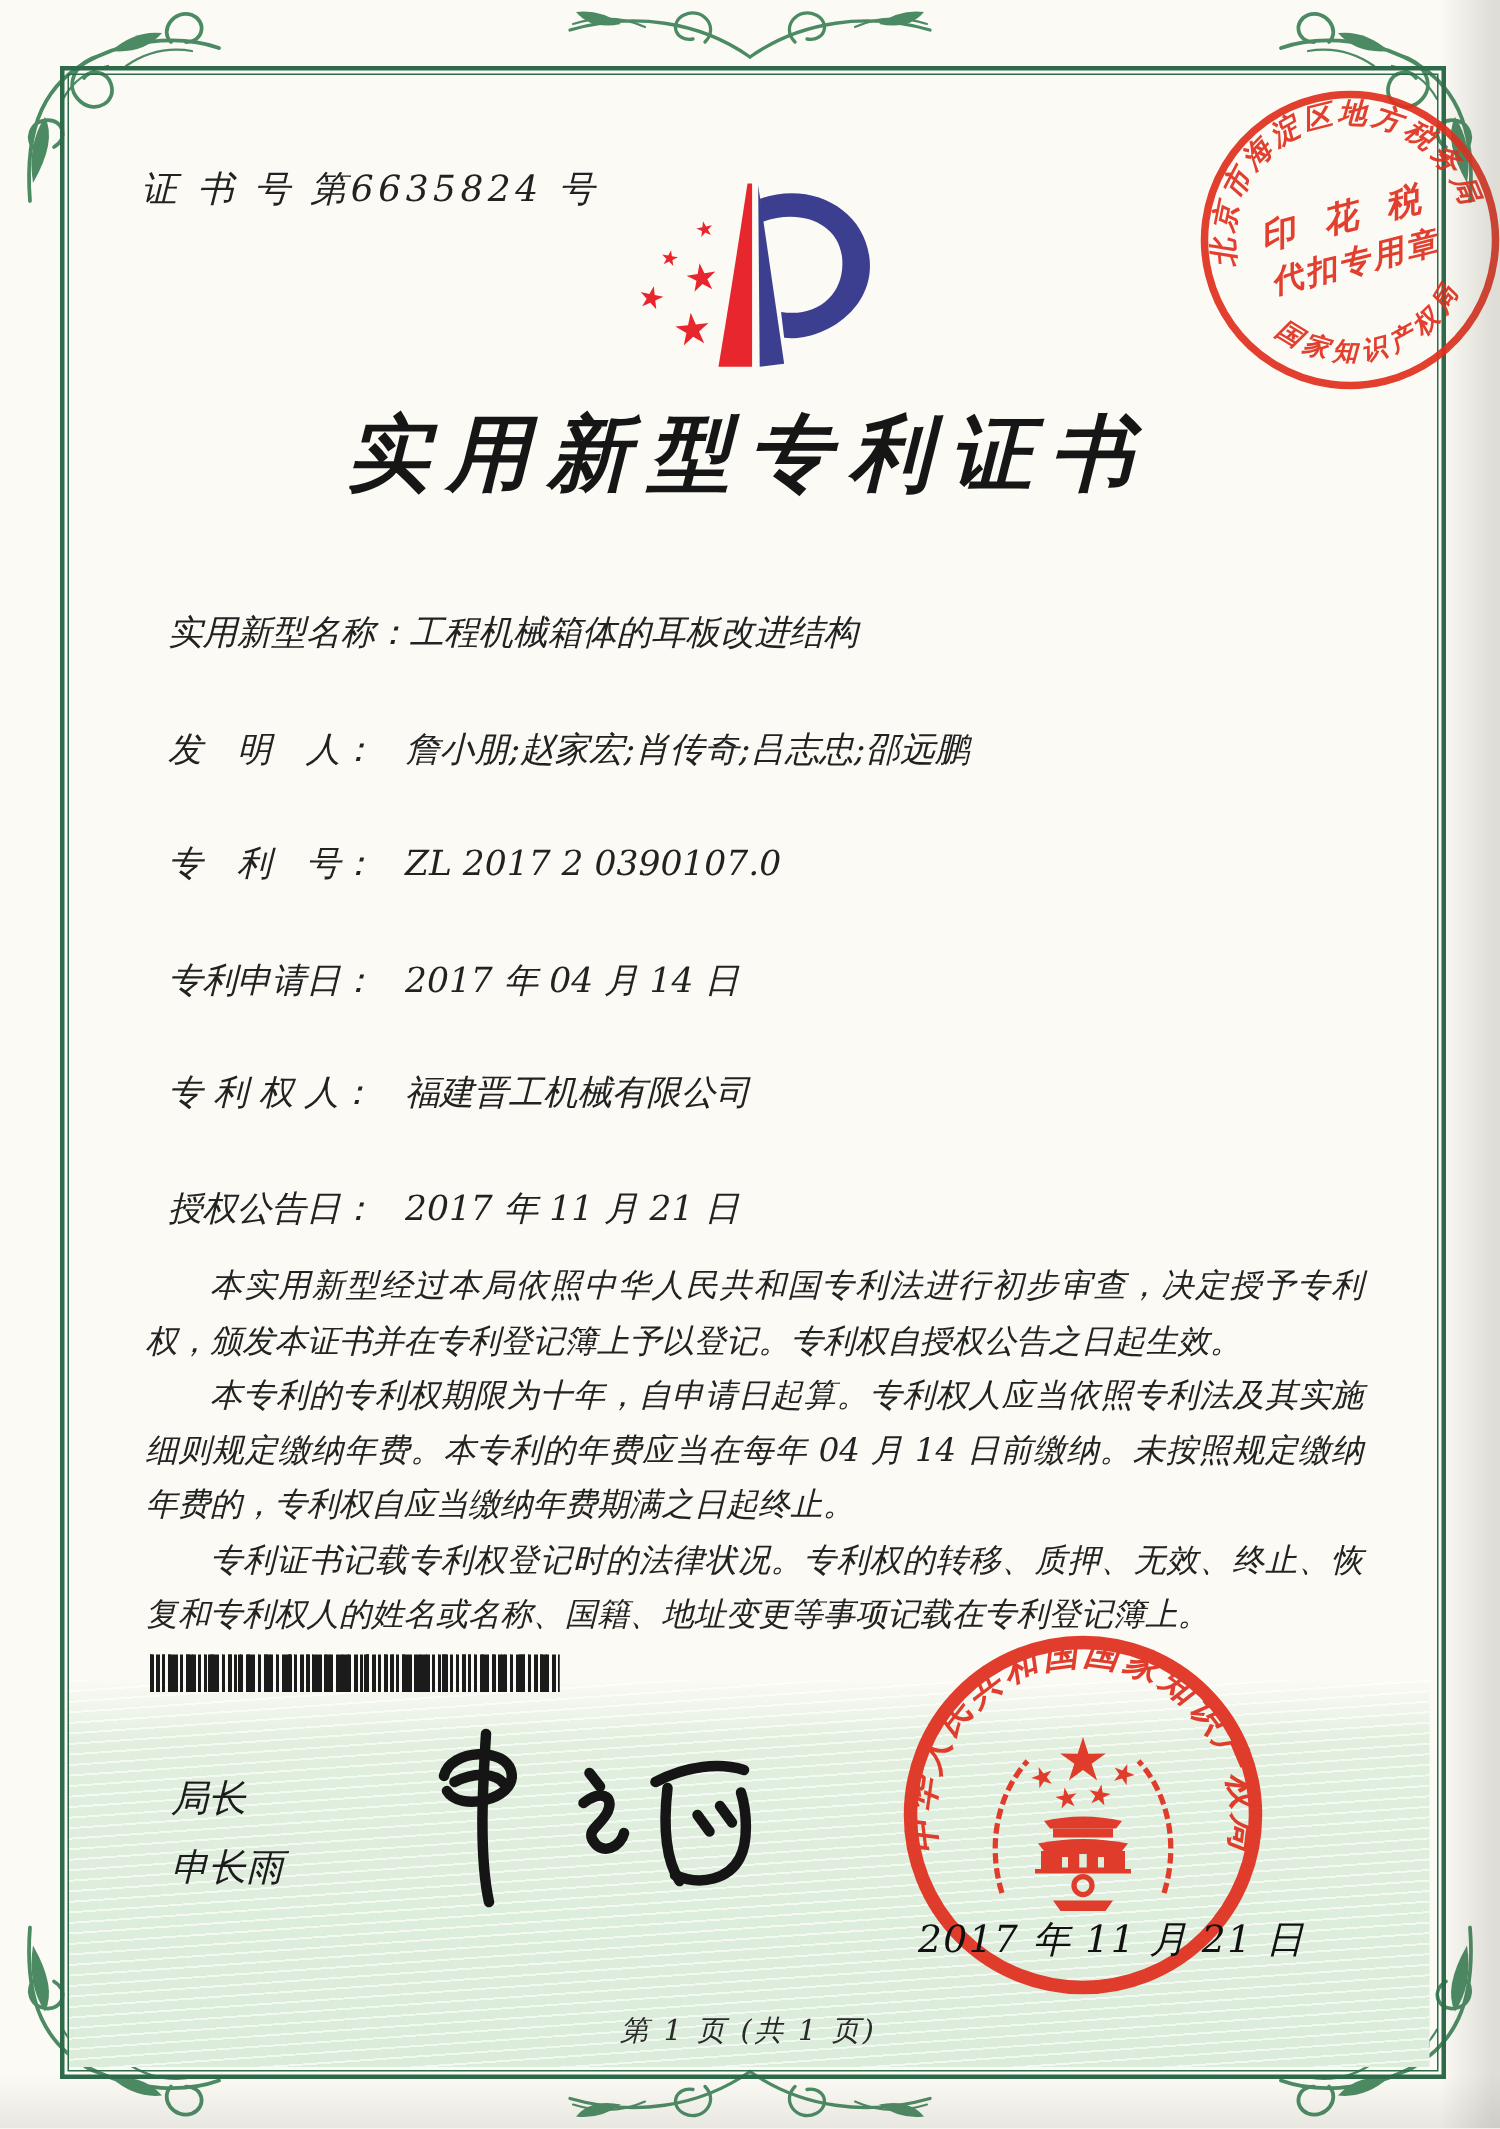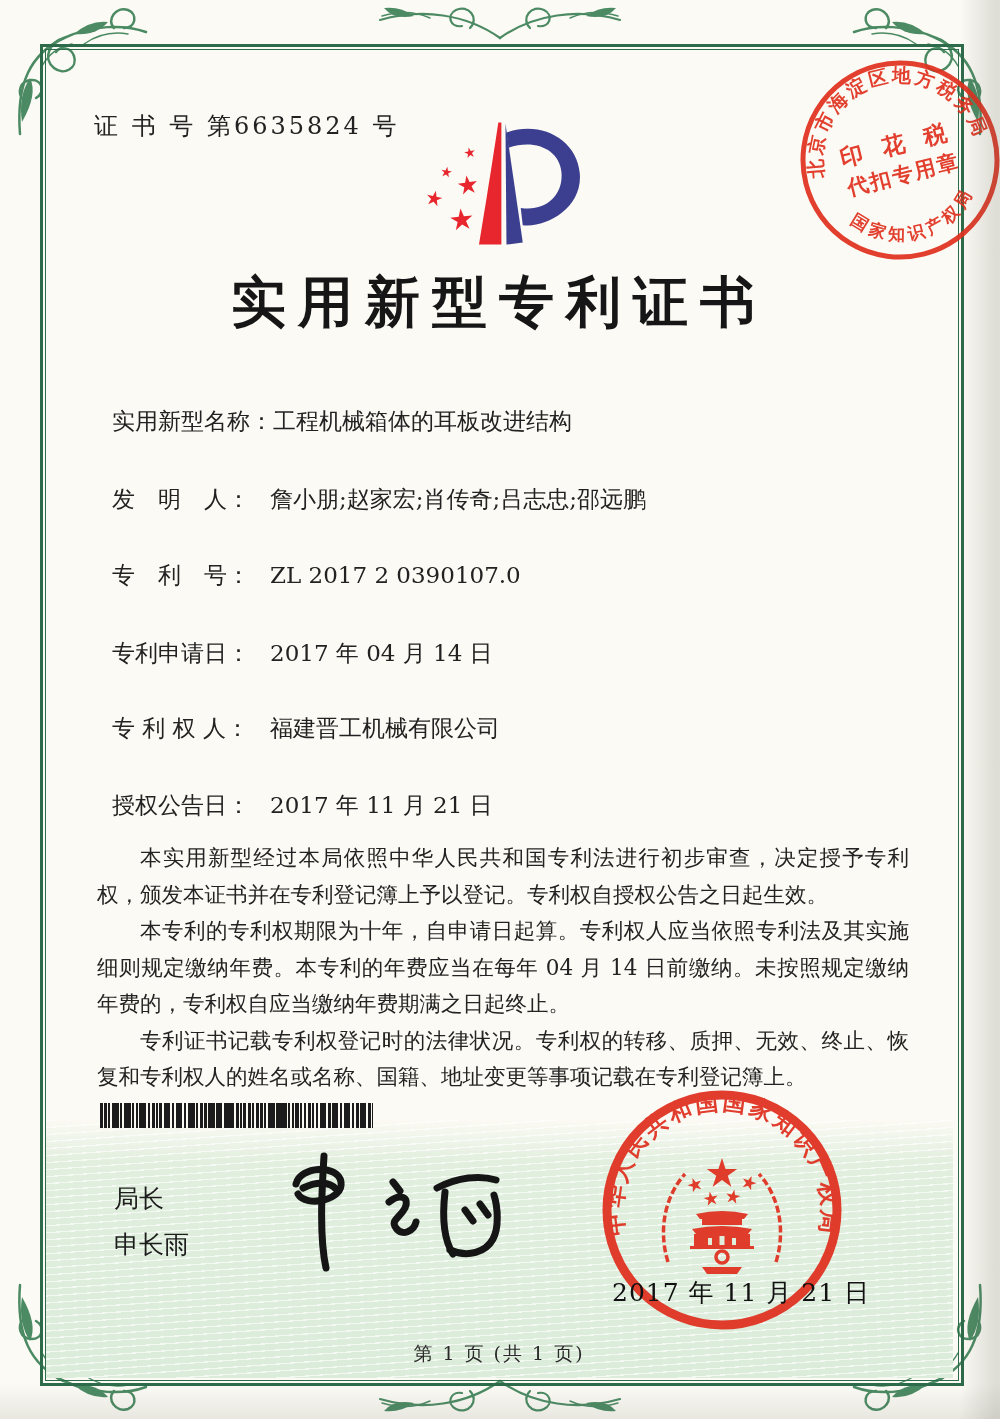--- a/index.html
+++ b/index.html
@@ -2,21 +2,21 @@
 <html><head>
 <meta charset="utf-8">
 <style>
   html,body{margin:0;padding:0;}
   body{
     width:1000px;height:1419px;position:relative;overflow:hidden;
     background:#fbfaf4;
     font-family:"DejaVu Serif","Liberation Serif",serif;
     color:#1d1d1d;
   }
-  .page{position:absolute;inset:0;}
+  .page{position:absolute;inset:0;font-style:italic;}
   
   .scan-shade{position:absolute;inset:0;pointer-events:none;
     background:linear-gradient(90deg,rgba(0,0,0,0) 96%,rgba(90,90,80,.18) 99.5%),
                linear-gradient(180deg,rgba(0,0,0,0) 97.5%,rgba(90,90,80,.12) 100%);}
   
   .frame{position:absolute;left:40px;top:44px;width:918px;height:1336px;
     border:3px solid #2e6b4a;}
   .frame-inner{position:absolute;inset:2px;border:1px solid #2e6b4a;}
   
   .green-zone{position:absolute;left:45px;top:1120px;width:908px;height:258px;

